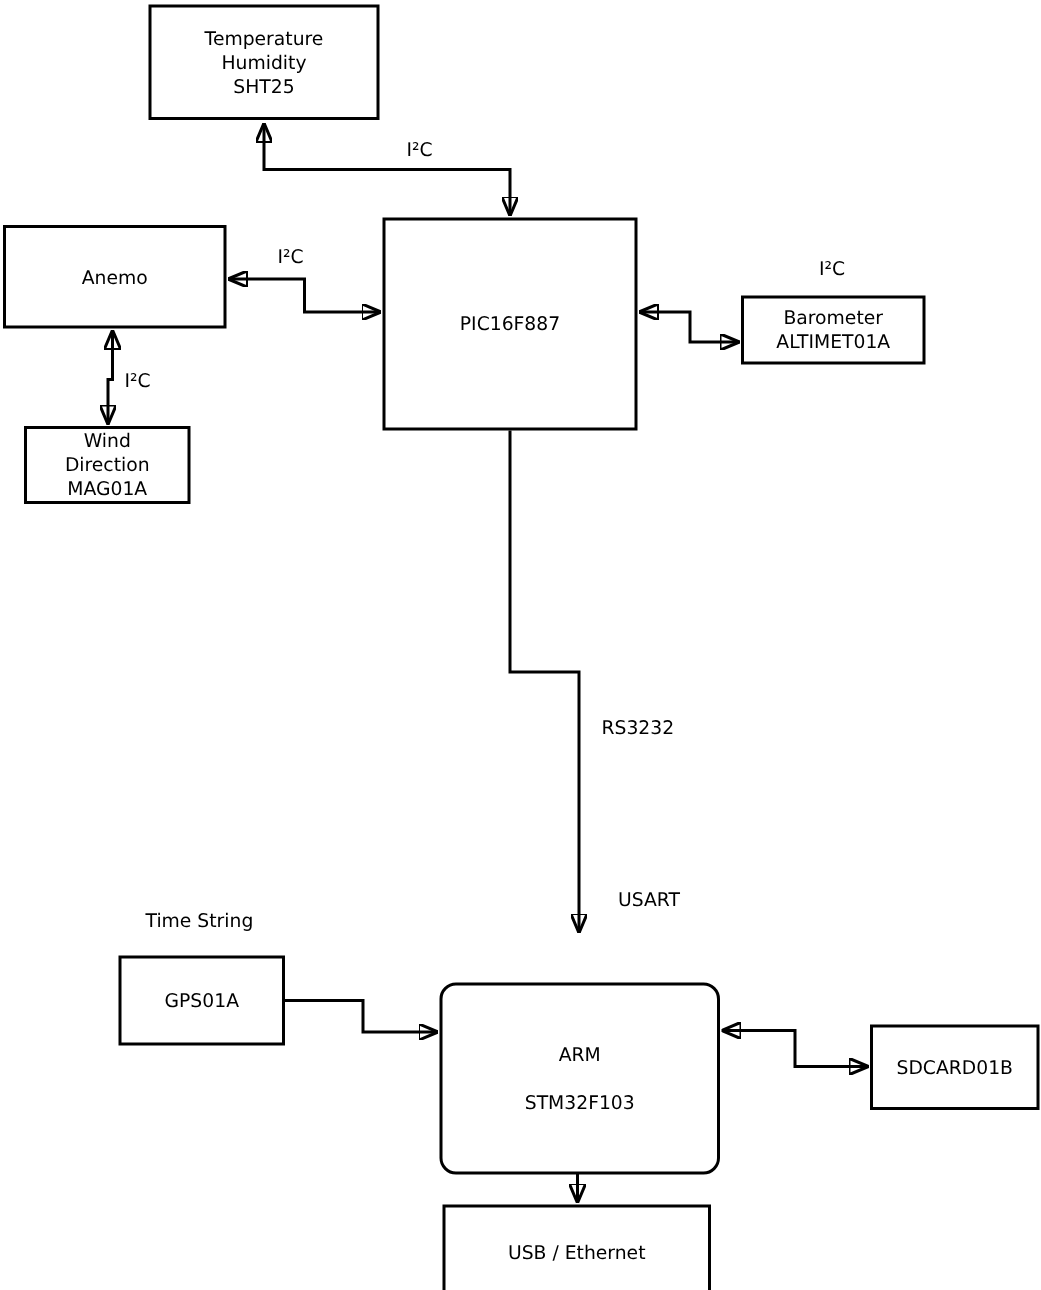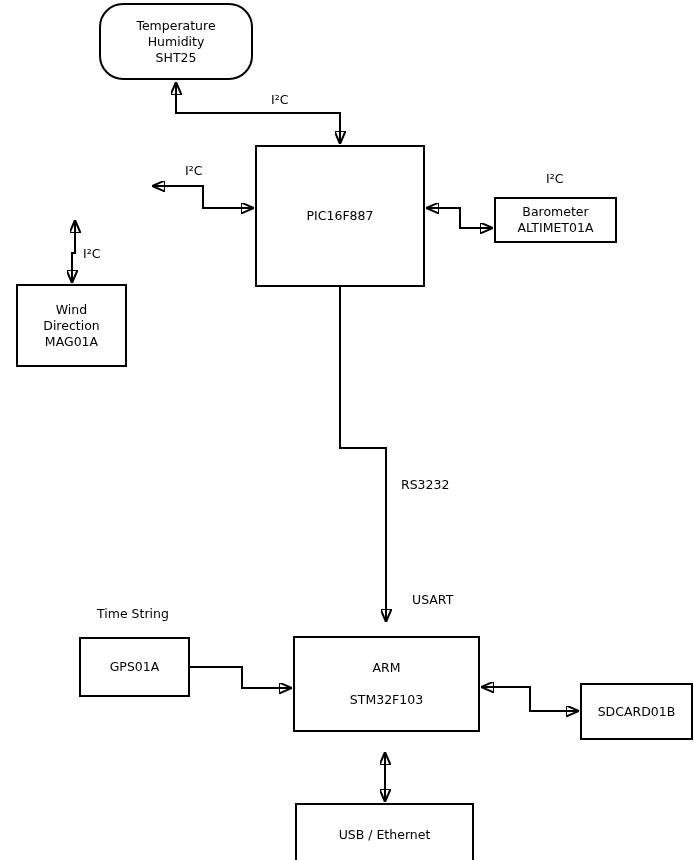--- a/index.html
+++ b/index.html
@@ -40,27 +40,27 @@
     font-size:12.5px;
     line-height:16px;
     white-space:nowrap;
   }
   .wire-label{
     position:absolute;
     font-size:12.5px;
     line-height:15px;
     white-space:nowrap;
   }
-  #box-sht25    {left:99px;  top:3px;   width:154px; height:77px;border-radius:24px;}
+  #box-sht25    {left:99px;  top:3px;   width:154px; height:77px;}
   #box-anemo    {left:2px;   top:150px; width:149px; height:69px;}
-  #box-wind     {left:16px;  top:284px; width:111px; height:83px;}
+  #box-wind     {left:16px;  top:284px; width:111px; height:52px;}
   #box-pic      {left:255px; top:145px; width:170px; height:142px;}
   #box-barometer{left:494px; top:197px; width:123px; height:46px;}
   #box-gps      {left:79px;  top:637px; width:111px; height:60px;text-align:center;}
-  #box-arm      {left:293px; top:636px; width:187px; height:96px; gap:16px;}
+  #box-arm      {left:293px; top:655px; width:187px; height:128px; gap:16px;border-radius:11px;}
   #box-sdcard   {left:580px; top:683px; width:113px; height:57px;}
   #box-usb      {left:295px; top:803px; width:179px; height:64px;}
 
   #lbl-i2c-sht25   {left:271px; top:92px;}
   #lbl-i2c-anemo   {left:185px; top:163px;}
   #lbl-i2c-wind    {left:83px;  top:246px;}
   #lbl-i2c-baro    {left:546px; top:171px;}
   #lbl-rs3232      {left:401px; top:477px;}
   #lbl-usart       {left:412px; top:592px;}
   #lbl-time-string {left:97px;  top:606px;}
@@ -85,20 +85,23 @@
     <path d="M 481 687 L 530 687 L 530 711 L 579 711" marker-start="url(#arrow)" marker-end="url(#arrow)"></path>
     <path d="M 385 752 L 385 802" marker-start="url(#arrow)" marker-end="url(#arrow)"></path>
   </svg>
 
   <div id="box-sht25" class="box">
     <span>Temperature</span>
     <span>Humidity</span>
     <span>SHT25</span>
   </div>
 
+  <div id="box-anemo" class="box">
+    <span>Anemo</span>
+  </div>
 
   <div id="box-wind" class="box">
     <span>Wind</span>
     <span>Direction</span>
     <span>MAG01A</span>
   </div>
 
   <div id="box-pic" class="box">
     <span>PIC16F887</span>
   </div>

